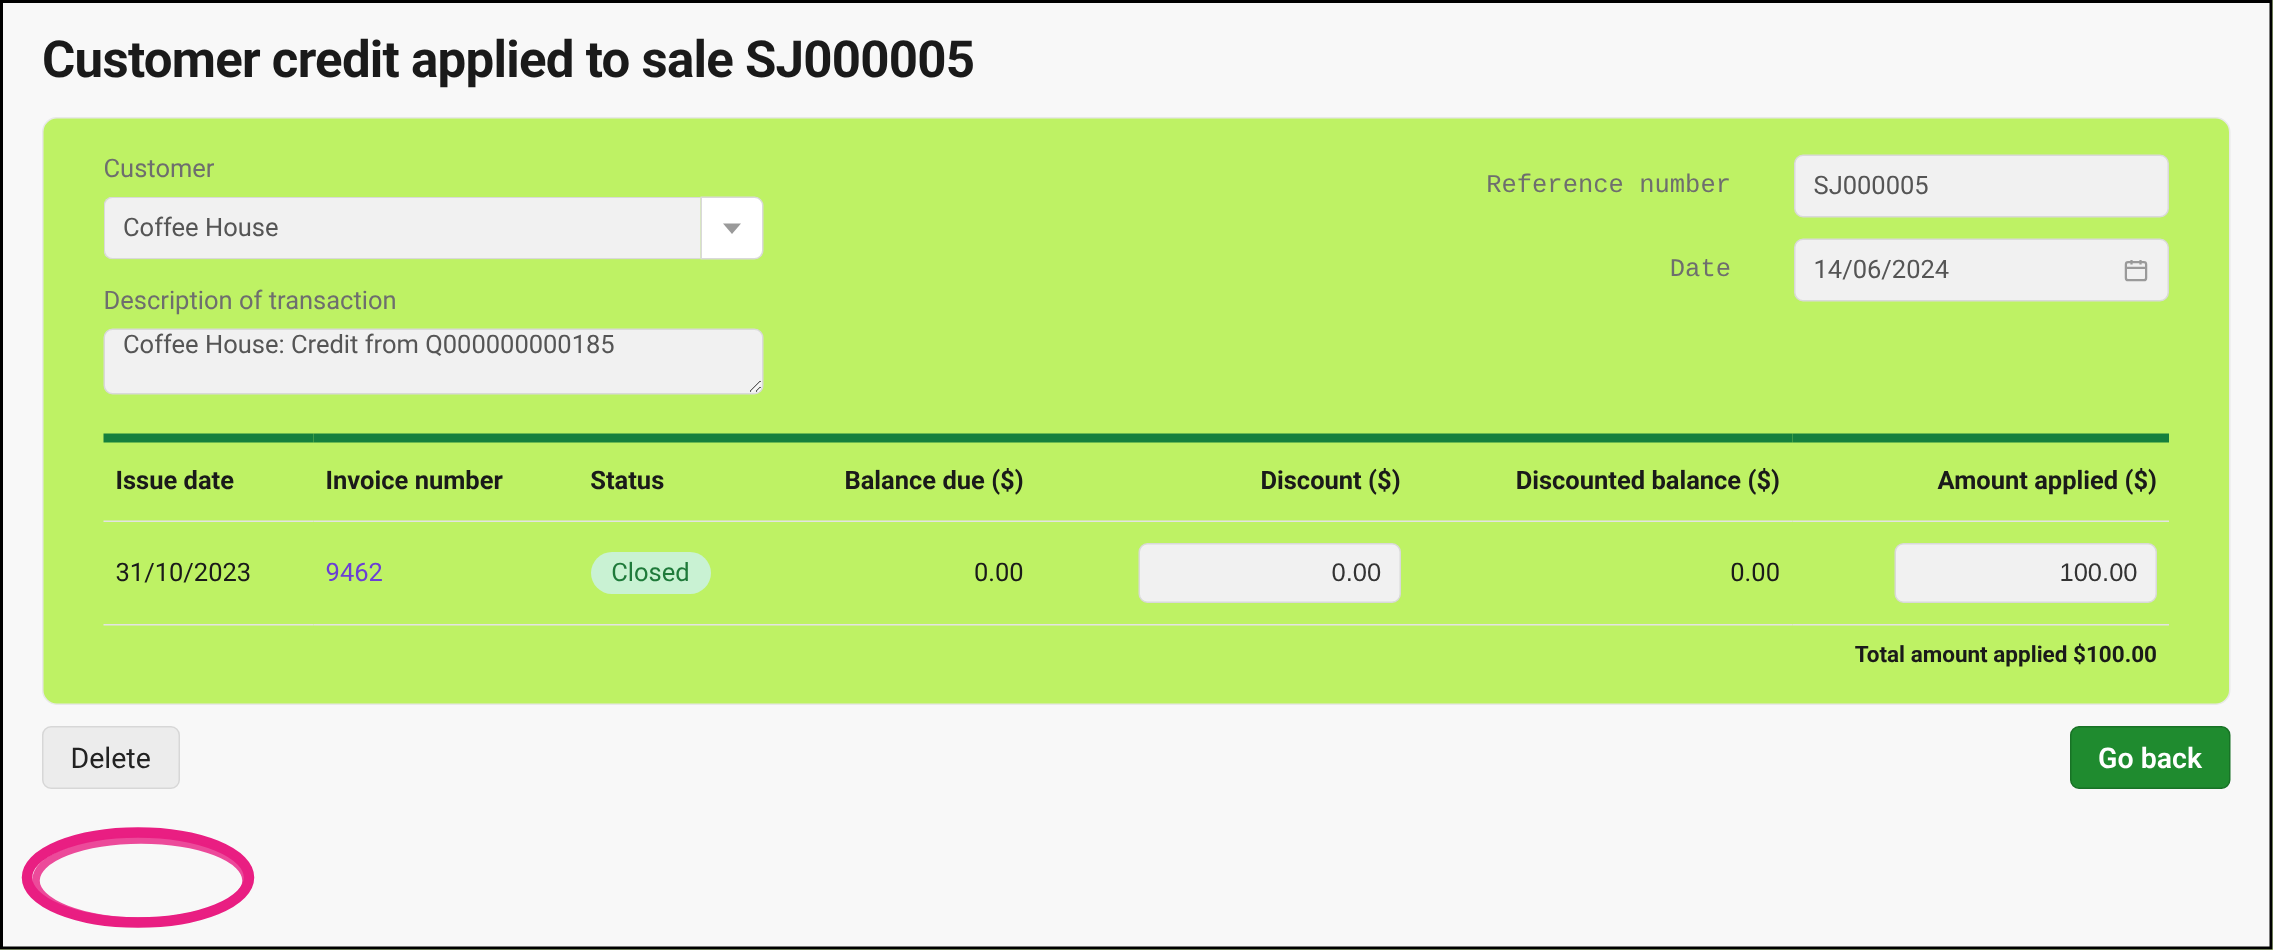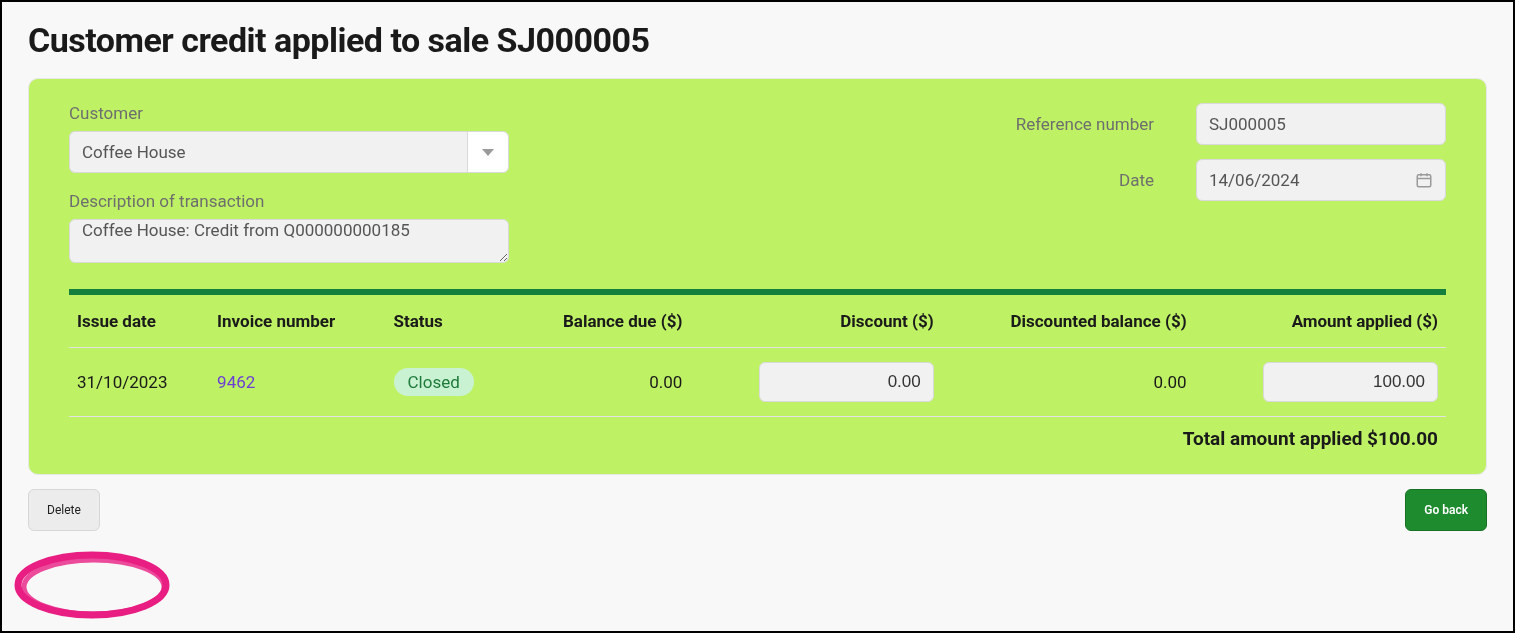--- a/index.html
+++ b/index.html
@@ -96,21 +96,21 @@
     resize:both;
     font-family:inherit;
   }
   .right-row {
     display:flex;
     align-items:center;
     justify-content:flex-end;
     gap:14px;
     margin-bottom:14px;
   }
-  .right-row .field-label { margin:0; }
+  .right-row .field-label { margin:0;font-family:Liberation Mono, monospace; }
   .ro-input {
     width:250px;
     height:42px;
     background:#f1f1f1;
     border:1px solid #d9d9d9;
     border-radius:6px;
     padding:0 12px;
     font-size:17px;
     color:#555;
     display:flex;
@@ -160,34 +160,34 @@
     background:#f1f1f1;
     border:1px solid #d9d9d9;
     border-radius:6px;
     padding:0 12px;
     font-size:17px;
     text-align:right;
     color:#333;
   }
   .total-row {
     text-align:right;
-    font-size:19px;
+    font-size:15px;
     font-weight:700;
     padding:10px 8px 14px 8px;
   }
   .footer-actions {
     display:flex;
     justify-content:space-between;
     align-items:center;
     padding:14px 26px 0 26px;
   }
   .btn {
     height:42px;
     padding:0 18px;
-    font-size:12px;
+    font-size:19px;
     border-radius:6px;
     cursor:pointer;
     font-family:inherit;
   }
   .btn-delete {
     background:#ececec;
     border:1px solid #d7d7d7;
     color:#222;
   }
   .btn-goback {

